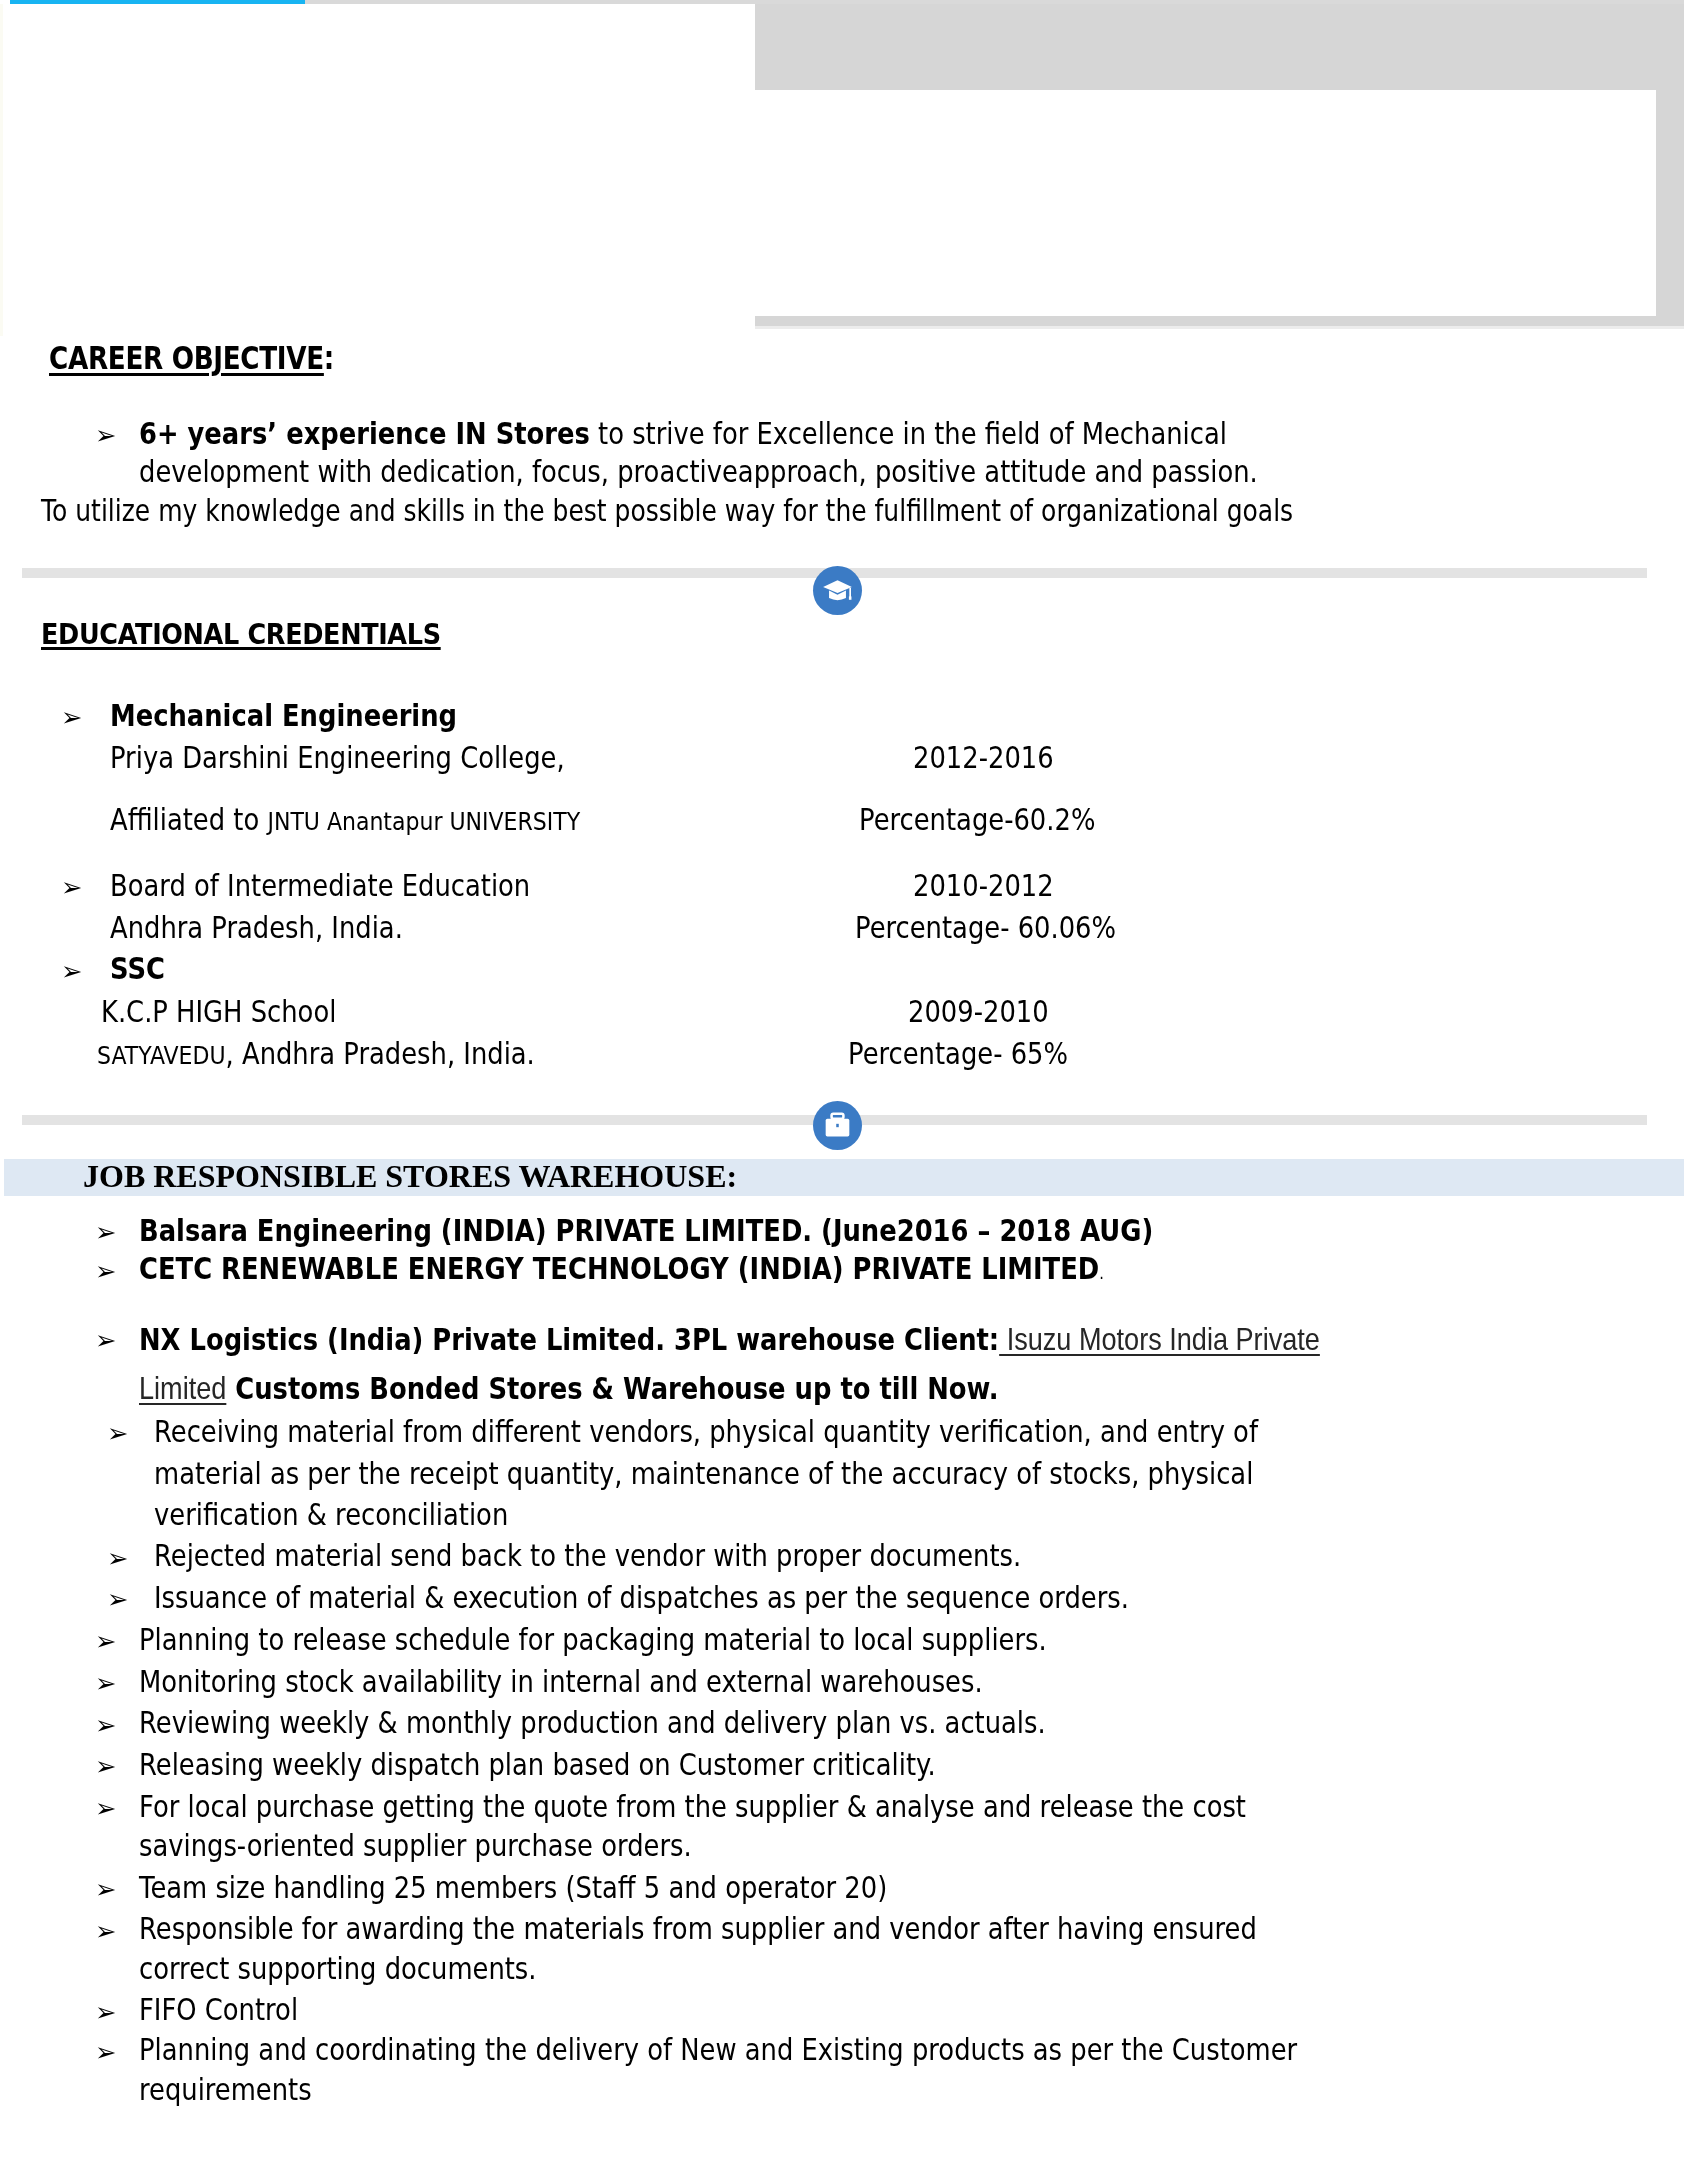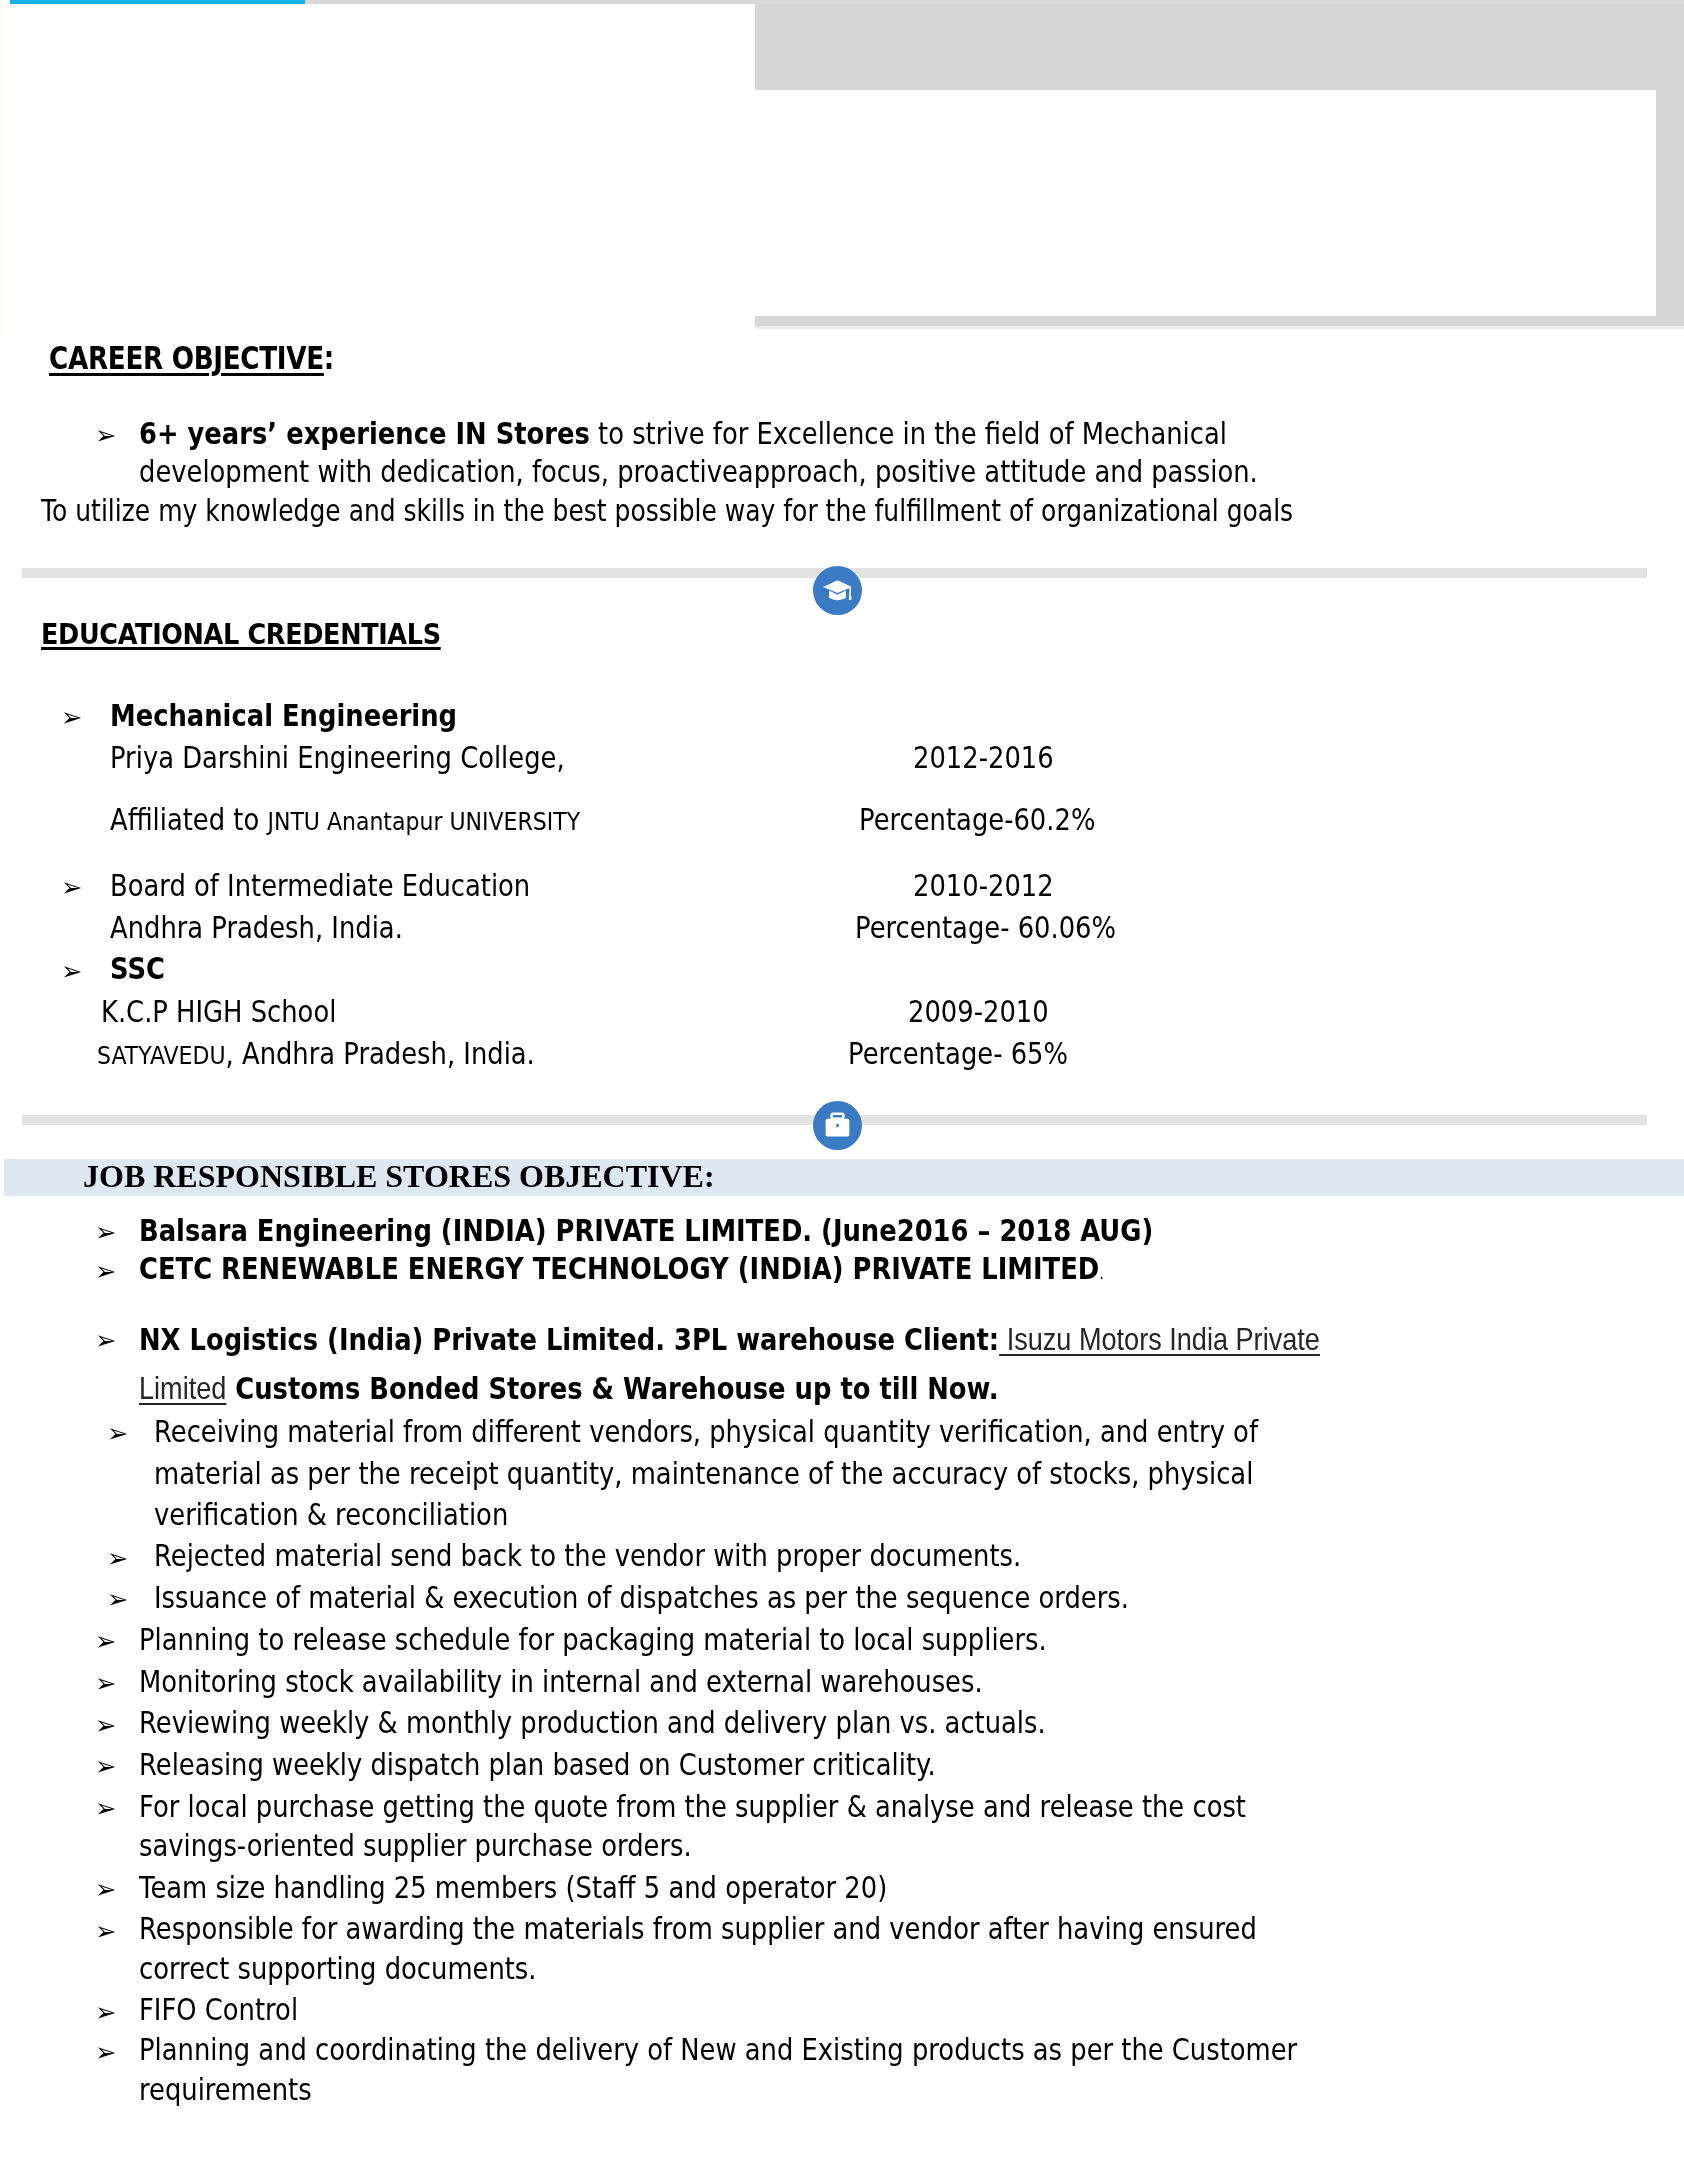--- a/index.html
+++ b/index.html
@@ -86,21 +86,21 @@
 <div class="divider" style="top:1115px;"></div>
 <div class="icon-circle" style="left:813px;top:1101px;">
   <svg viewBox="0 0 58 58">
     <rect x="22" y="15" width="14" height="6" rx="2" fill="none" stroke="#fff" stroke-width="3"></rect>
     <rect x="15" y="21" width="28" height="21" rx="2" fill="#fff"></rect>
     <rect x="27.5" y="27" width="3" height="4" fill="#3b7bc5"></rect>
   </svg>
 </div>
 
 <div class="job-band"></div>
-<div class="abs h-job">JOB RESPONSIBLE STORES OBJECTIVE:</div>
+<div class="abs h-job">JOB RESPONSIBLE STORES WAREHOUSE:</div>
 
 <span class="abs bullet" style="left:95px;top:1217px;">➢</span>
 <div class="abs txt b" style="left:139px;top:1213px;">Balsara Engineering (INDIA) PRIVATE LIMITED. (June2016 – 2018 AUG)</div>
 <span class="abs bullet" style="left:95px;top:1256px;">➢</span>
 <div class="abs txt" style="left:139px;top:1251px;"><b>CETC RENEWABLE ENERGY TECHNOLOGY (INDIA) PRIVATE LIMITED</b><span style="font-size:17px">.</span></div>
 
 <span class="abs bullet" style="left:95px;top:1325px;">➢</span>
 <div class="abs txt" style="left:139px;top:1321px;"><b>NX Logistics (India) Private Limited. 3PL warehouse Client:</b><span class="arial link" style="font-size:31.5px"> Isuzu Motors India Private </span></div>
 <div class="abs txt" style="left:139px;top:1370px;"><span class="arial link" style="font-size:31.5px">Limited</span><b> Customs Bonded Stores &amp; Warehouse up to till Now.</b></div>
 

